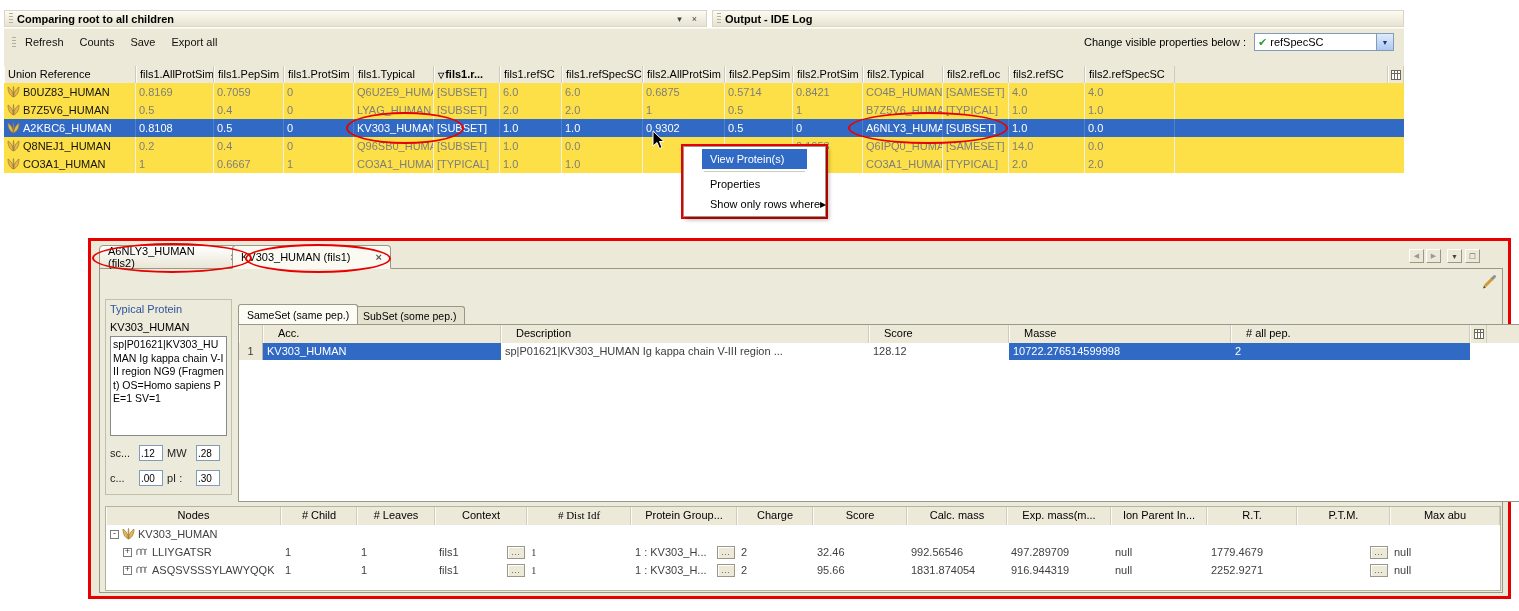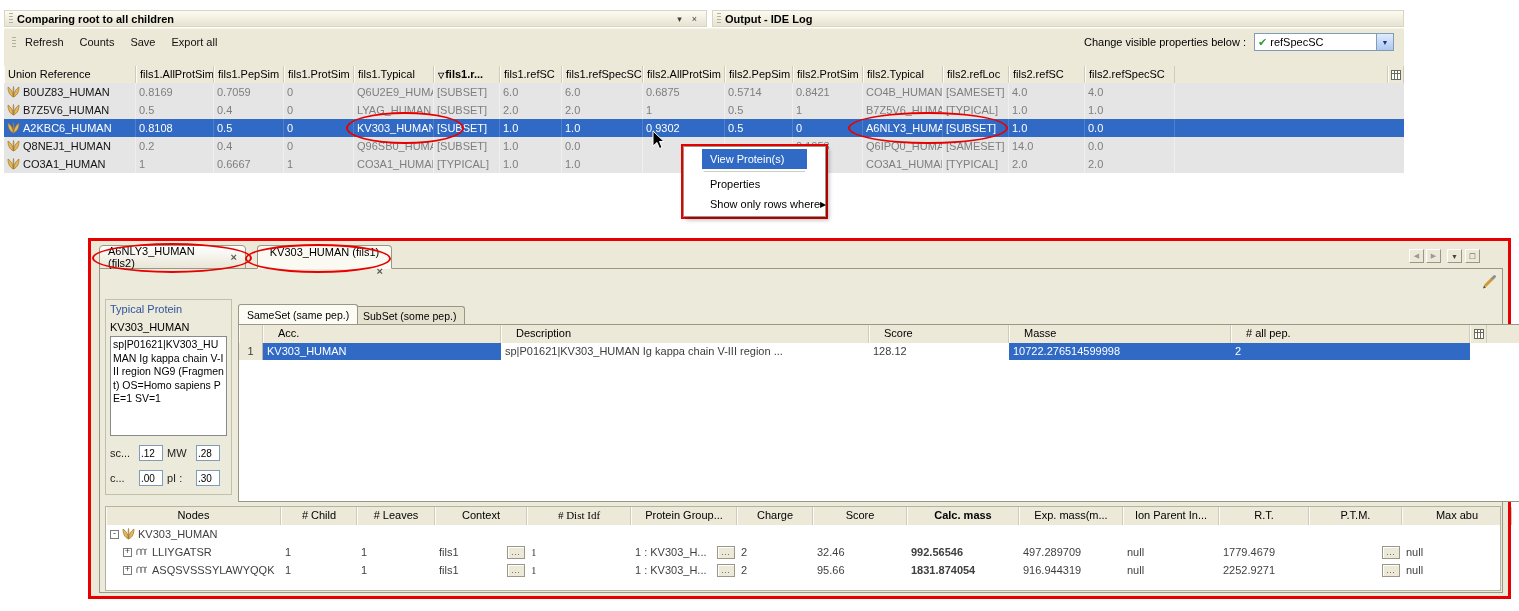--- a/index.html
+++ b/index.html
@@ -31,21 +31,21 @@
 
   
   .cmp{position:absolute;left:4px;top:66px;width:1400px;height:110px;background:#fff;}
   .cmp-header{display:flex;height:17px;background:#ece9d8;}
   .cmp-header>div{border-right:1px solid #cfccbb;border-left:1px solid #fcfbf5;
                   padding:2px 3px 0;white-space:nowrap;overflow:hidden;flex:0 0 auto;}
   .cmp-header .hfill{flex:1 1 auto;border-left:none;}
   .corner-btn{display:flex;align-items:center;justify-content:center;padding:0!important;}
   .sorted{font-weight:bold;}
   .sort-glyph{font-size:8px;margin-right:1px;}
-  .cmp-row{display:flex;height:18px;background:#e5e5e5;}
+  .cmp-row{display:flex;height:18px;background:#fde047;}
   .cmp-row>div{padding:3px 3px 0;border-right:1px solid #efefec;color:#7e7e7e;
                white-space:nowrap;overflow:hidden;flex:0 0 auto;}
   .cmp-row>div:nth-child(1){color:#141414;display:flex;align-items:center;gap:3px;padding-top:0;}
   .cmp-row .rfill{flex:1 1 auto;border-right:none;}
   .cmp-row.sel{background:#316ac5;}
   .cmp-row.sel>div{color:#fff;border-right-color:rgba(255,255,255,.15);}
   .cmp-header>div:nth-child(1),.cmp-row>div:nth-child(1){width:132px;}
   .cmp-header>div:nth-child(2),.cmp-row>div:nth-child(2){width:78px;}
   .cmp-header>div:nth-child(3),.cmp-row>div:nth-child(3){width:70px;}
   .cmp-header>div:nth-child(4),.cmp-row>div:nth-child(4){width:70px;}
@@ -77,21 +77,21 @@
   #ann-a6nly3{left:848px;top:112px;width:160px;height:32px;}
   #ann-tab1{left:92px;top:243px;width:160px;height:30px;}
   #ann-tab2{left:245px;top:244px;width:146px;height:29px;}
 
   
   .bigann{position:absolute;left:88px;top:238px;width:1423px;height:361px;border:3px solid #e80000;
           background:#ece9d8;z-index:10;}
   .dtab{position:absolute;top:4px;height:24px;border:1px solid #9a9786;border-radius:4px 4px 0 0;
         display:flex;align-items:center;gap:7px;padding:0 8px;background:linear-gradient(#fff,#e9e6d6);z-index:2;}
   #dtab1{left:8px;width:147px;}
-  #dtab2{left:166px;width:135px;background:#fbfaf2;border-bottom-color:#fbfaf2;flex-direction:column;}
+  #dtab2{left:141px;width:159px;background:#fbfaf2;border-bottom-color:#fbfaf2;}
   .dtab .x{color:#5a5a5a;font-weight:bold;margin-left:auto;}
   .nav-btn{position:absolute;width:15px;height:14px;top:8px;background:#ece9d8;border:1px solid #fff;
            border-right-color:#9a9786;border-bottom-color:#9a9786;display:flex;align-items:center;
            justify-content:center;font-size:7px;color:#444;}
   .nav-btn.dim{color:#9a9a9a;}
 
   .cframe{position:absolute;left:8px;top:27px;width:1404px;height:325px;background:#eceadb;border:1px solid #9a9786;}
   .pencil{position:absolute;right:5px;top:5px;}
 
   .typ-box{position:absolute;left:5px;top:30px;width:127px;height:196px;border:1px solid #c3bfa9;padding:3px 4px;}
@@ -137,21 +137,21 @@
   .nt-row>div{padding:0 2px 0 4px;color:#3f3f3f;white-space:nowrap;overflow:hidden;flex:0 0 auto;
               display:flex;align-items:center;gap:3px;}
   .nt-header>div:nth-child(1),.nt-row>div:nth-child(1){width:175px;}
   .nt-header>div:nth-child(2),.nt-row>div:nth-child(2){width:76px;}
   .nt-header>div:nth-child(3),.nt-row>div:nth-child(3){width:78px;}
   .nt-header>div:nth-child(4),.nt-row>div:nth-child(4){width:92px;}
   .nt-header>div:nth-child(5),.nt-row>div:nth-child(5){width:104px;font-family:Liberation Serif, serif;}
   .nt-header>div:nth-child(6),.nt-row>div:nth-child(6){width:106px;}
   .nt-header>div:nth-child(7),.nt-row>div:nth-child(7){width:76px;}
   .nt-header>div:nth-child(8),.nt-row>div:nth-child(8){width:94px;}
-  .nt-header>div:nth-child(9),.nt-row>div:nth-child(9){width:112px;font-weight:bold;}
+  .nt-header>div:nth-child(9),.nt-row>div:nth-child(9){width:100px;}
   .nt-header>div:nth-child(10),.nt-row>div:nth-child(10){width:104px;}
   .nt-header>div:nth-child(11),.nt-row>div:nth-child(11){width:96px;}
   .nt-header>div:nth-child(12),.nt-row>div:nth-child(12){width:90px;}
   .nt-header>div:nth-child(13),.nt-row>div:nth-child(13){width:93px;}
   .nt-header>div:nth-child(14),.nt-row>div:nth-child(14){width:110px;}
   .indent{padding-left:17px!important;}
   .expander{width:9px;height:9px;border:1px solid #7b7b7b;background:#fff;font-size:9px;
             display:inline-flex;align-items:center;justify-content:center;line-height:7px;flex:0 0 auto;padding-bottom:1px;}
   .mini-btn{margin-left:auto;width:18px;height:13px;background:#ece9d8;border:1px solid #9a9786;
             box-shadow:inset 1px 1px 0 #fff;font-size:8px;letter-spacing:1px;display:inline-flex;

